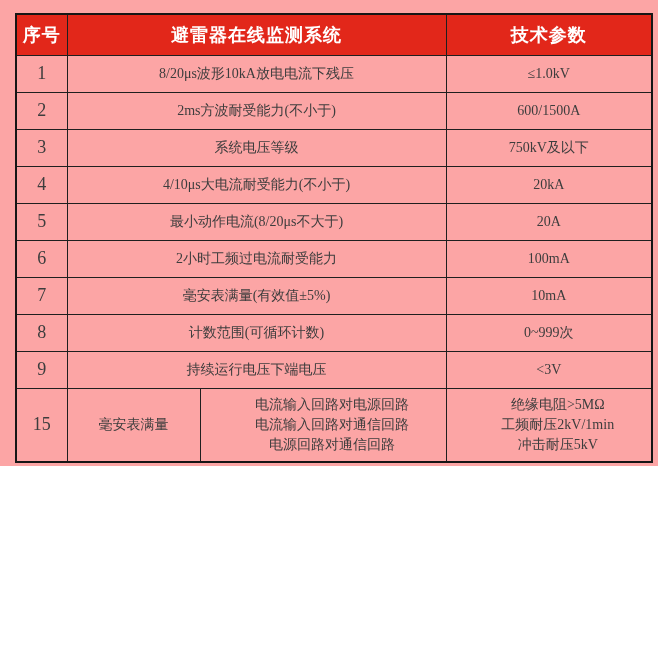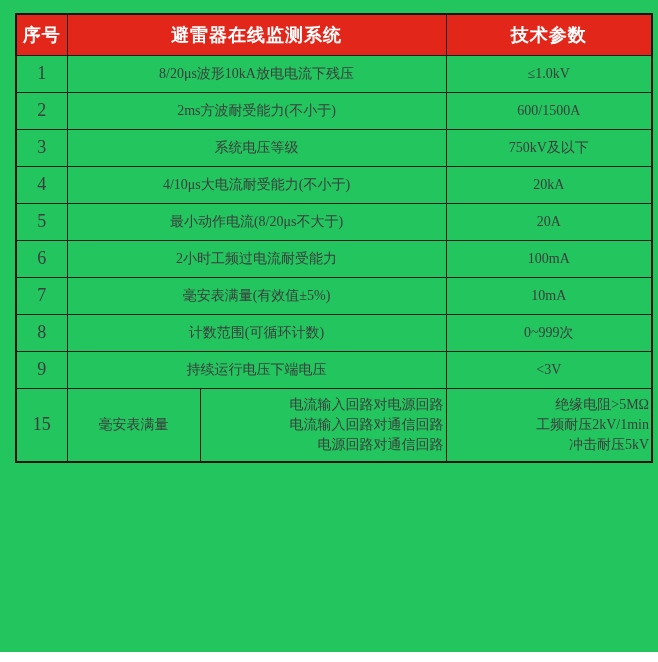--- a/index.html
+++ b/index.html
@@ -2,21 +2,21 @@
 <html><head>
 <meta charset="utf-8">
 <style>
   * { margin: 0; padding: 0; box-sizing: border-box; }
   html, body {
     width: 658px; height: 662px;
     background: #ffffff;
     font-family: "Liberation Serif", "DejaVu Serif", serif;
     overflow: hidden;
   }
-  .page { position: relative; width: 658px; height: 652px; background: #22c55e; }
+  .page { position: relative; width: 658px; height: 466px; background: #fca5a5; }
   table.spec-table {
     position: absolute;
     left: 15px; top: 13px;
     width: 636px;
     border-collapse: collapse;
     table-layout: fixed;
     border: 2px solid #161616;
     color: #3d3d3d;
   }
   col.c-no    { width: 51px; }
@@ -38,21 +38,21 @@
     color: #ffffff;
     font-family: "Liberation Sans", "DejaVu Sans", sans-serif;
     font-weight: bold;
     font-size: 18px;
     letter-spacing: 1px;
   }
   tbody tr { height: 37px; }
   tbody tr.row-tall { height: 74px; }
   td.cell-no { font-size: 18px; }
   td.cell-multiline {
-    text-align: right;
+    text-align: center;
     padding-left: 20px;
     line-height: 1.42;
     vertical-align: middle;
   }
   td.cell-multiline div { white-space: nowrap; }
 </style>
 </head>
 <body>
 
 <div class="page">

